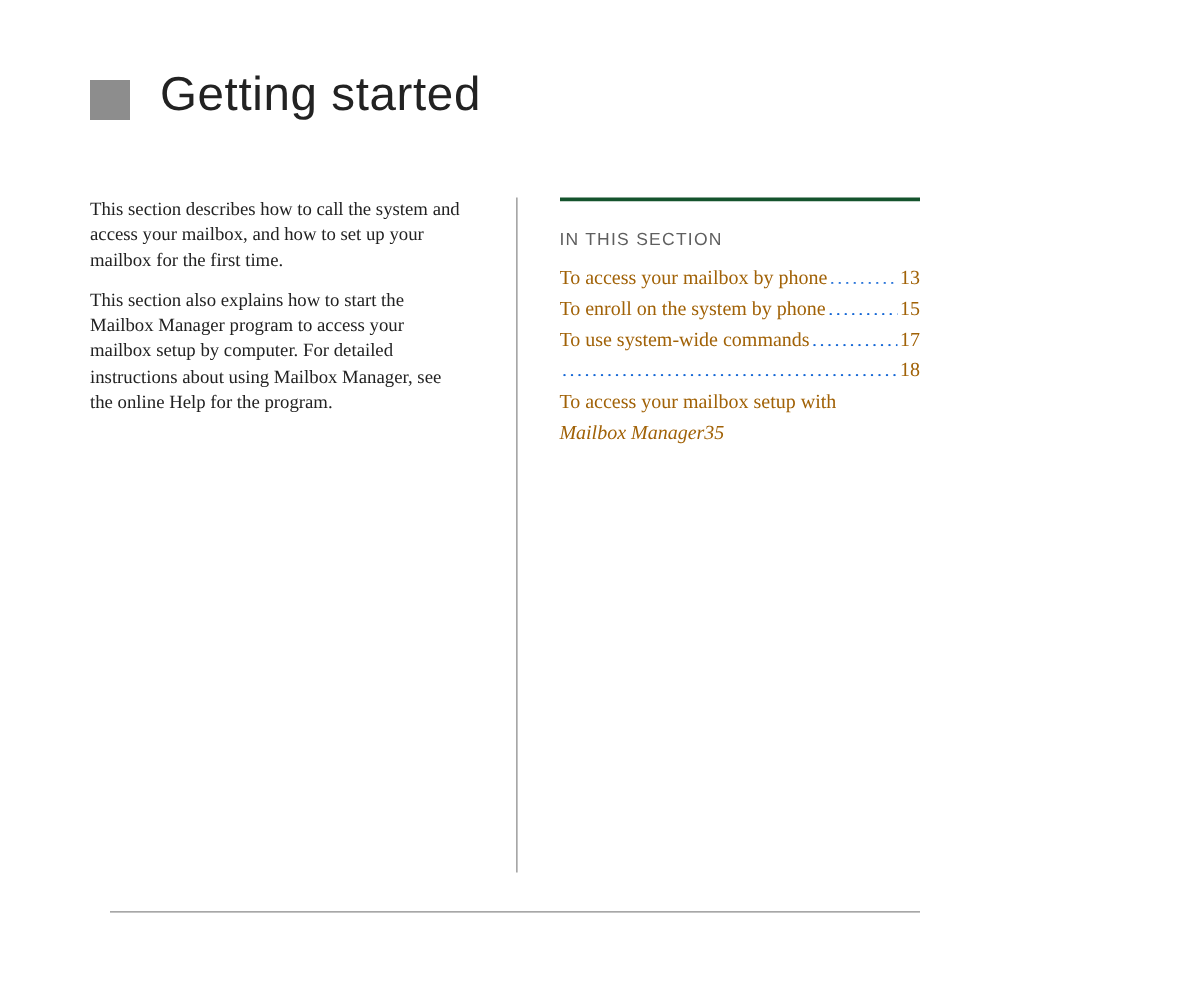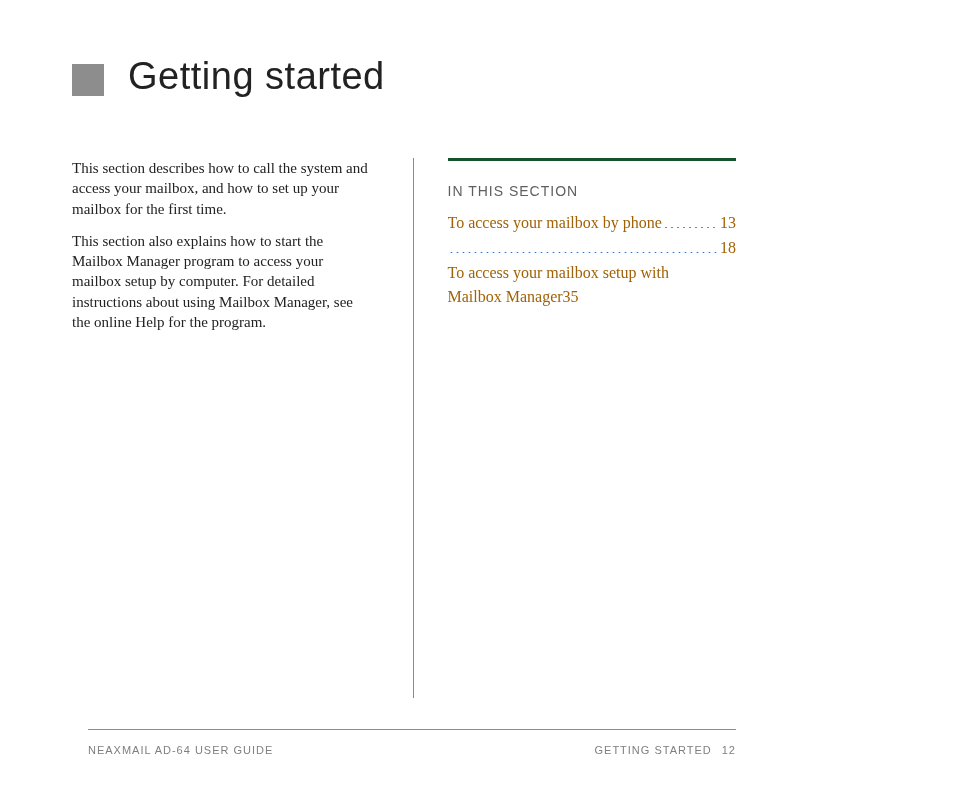--- a/index.html
+++ b/index.html
@@ -93,20 +93,21 @@
     position: absolute;
     left: 0;
     right: 0;
     color: #1668d6;
     letter-spacing: 2px;
   }
   .toc-item-multi .line1 { display: block; }
   .toc-item-multi .line2 {
     display: flex;
     align-items: flex-end;
+    font-style: italic;
   }
   .footer-rule {
     position: absolute;
     left: 88px;
     right: 88px;
     bottom: 56px;
     border-top: 1px solid #8a8a8a;
   }
   .footer {
     position: absolute;
@@ -144,21 +145,31 @@
     <div class="col-right">
       <div class="section-label">IN THIS SECTION</div>
       <div class="toc">
 
         <div class="toc-item">
           <span>To access your mailbox by phone</span>
           <span class="leader"></span>
           <span>13</span>
         </div>
 
+        <div class="toc-item">
+          <span>To enroll on the system by phone</span>
+          <span class="leader"></span>
+          <span>15</span>
+        </div>
 
+        <div class="toc-item">
+          <span>To use system-wide commands</span>
+          <span class="leader"></span>
+          <span>17</span>
+        </div>
 
         <div class="toc-item">
           <span class="leader"></span>
           <span>18</span>
         </div>
 
         <div class="toc-item-multi">
           <span class="line1">To access your mailbox setup with</span>
           <span class="line2">
             <span>Mailbox Manager</span>
@@ -166,21 +177,14 @@
             <span>35</span>
           </span>
         </div>
 
       </div>
     </div>
 
   </div>
 
   <div class="footer-rule"></div>
-  <div class="footer">
-    <span>NEAXMAIL AD-64 USER GUIDE</span>
-    <span class="right">
-      <span>GETTING STARTED</span>
-      <span>12</span>
-    </span>
-  </div>
 
 </div>
 
 </body></html>

